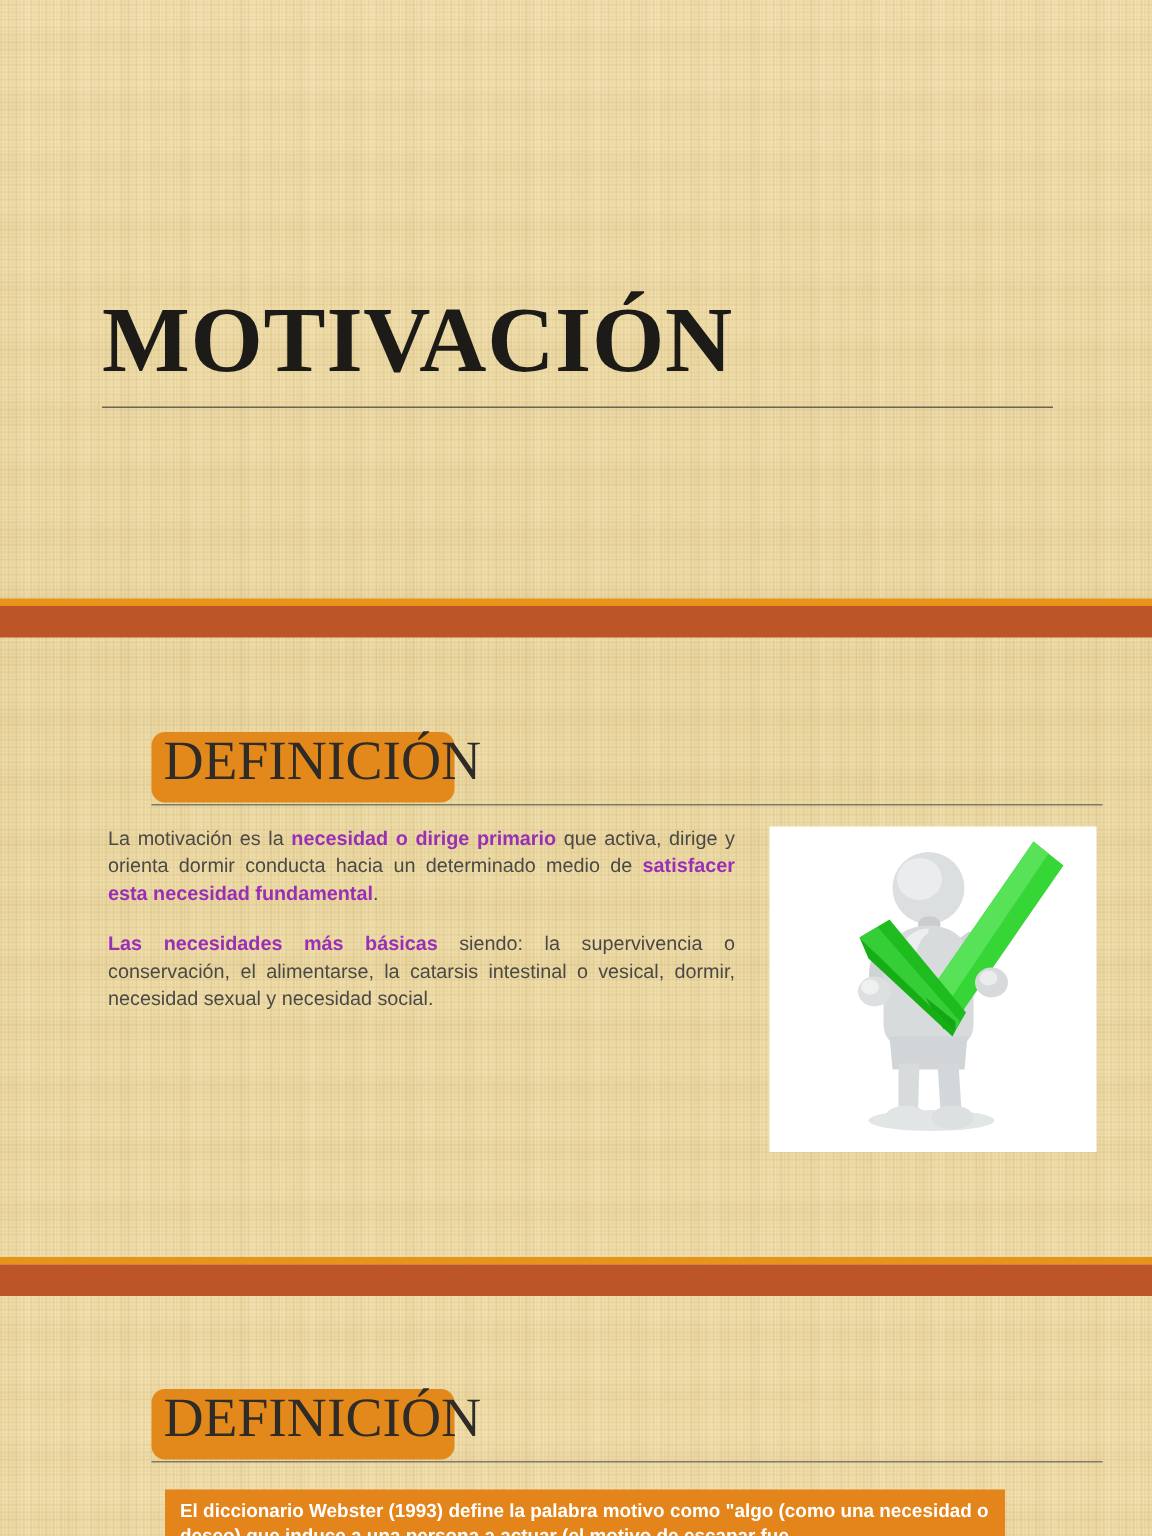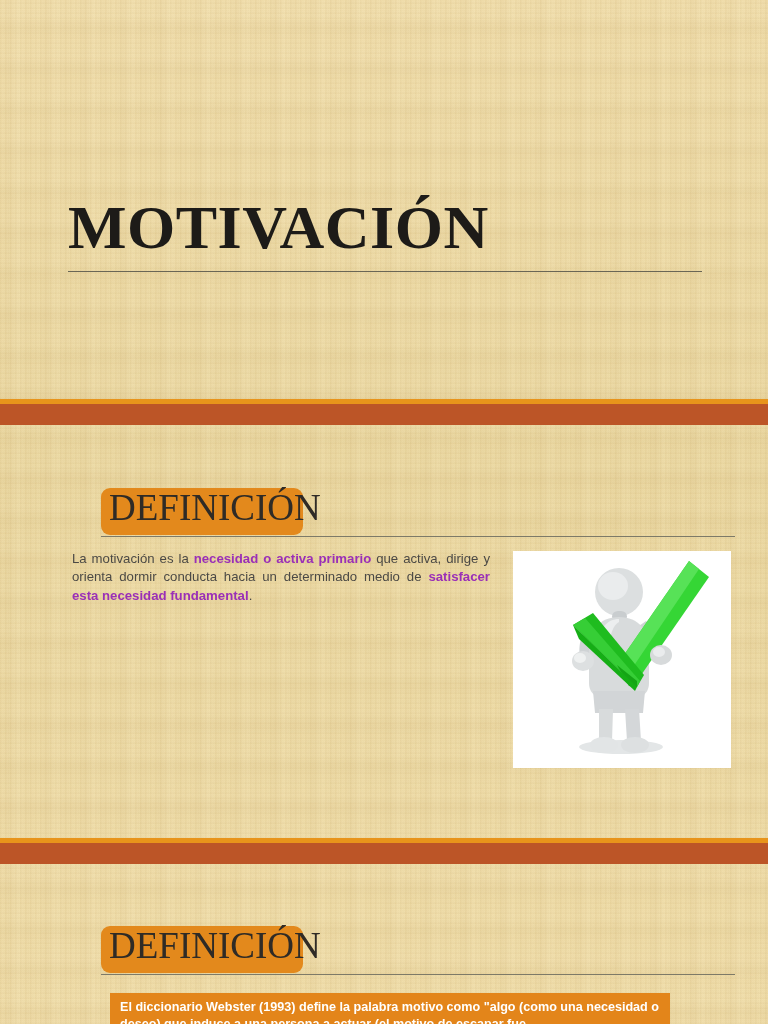--- a/index.html
+++ b/index.html
@@ -210,21 +210,22 @@
     <div class="stripe-main"></div>
   </div>
 
   <div class="section-heading" style="top:482px;">
     <div class="heading-chip"></div>
     <div class="heading-text">DEFINICIÓN</div>
     <div class="heading-rule"></div>
   </div>
 
   <div id="definition-body">
-    <p><span>La motivación es la </span><span class="hl">necesidad o activa primario</span><span> que activa, dirige y orienta dormir conducta hacia un determinado medio de </span><span class="hl">satisfacer esta necesidad fundamental</span><span>.</span></p>
+    <p><span>La motivación es la </span><span class="hl">necesidad o dirige primario</span><span> que activa, dirige y orienta dormir conducta hacia un determinado medio de </span><span class="hl">satisfacer esta necesidad fundamental</span><span>.</span></p>
+    <p><span class="hl">Las necesidades más básicas</span><span> siendo: la supervivencia o conservación, el alimentarse, la catarsis intestinal o vesical, dormir, necesidad sexual y necesidad social.</span></p>
   </div>
 
   <div id="illustration">
     <svg width="218" height="217" viewBox="0 0 218 217">
       <rect x="0" y="0" width="218" height="217" fill="#FFFFFF"></rect>
 
       <ellipse cx="108" cy="196" rx="42" ry="7" fill="#E3E6E7"></ellipse>
 
       <path d="M79 70 C 68 80, 63 98, 69 112 L 84 104 C 81 93, 84 82, 90 76 Z" fill="#CFD3D5"></path>
 

